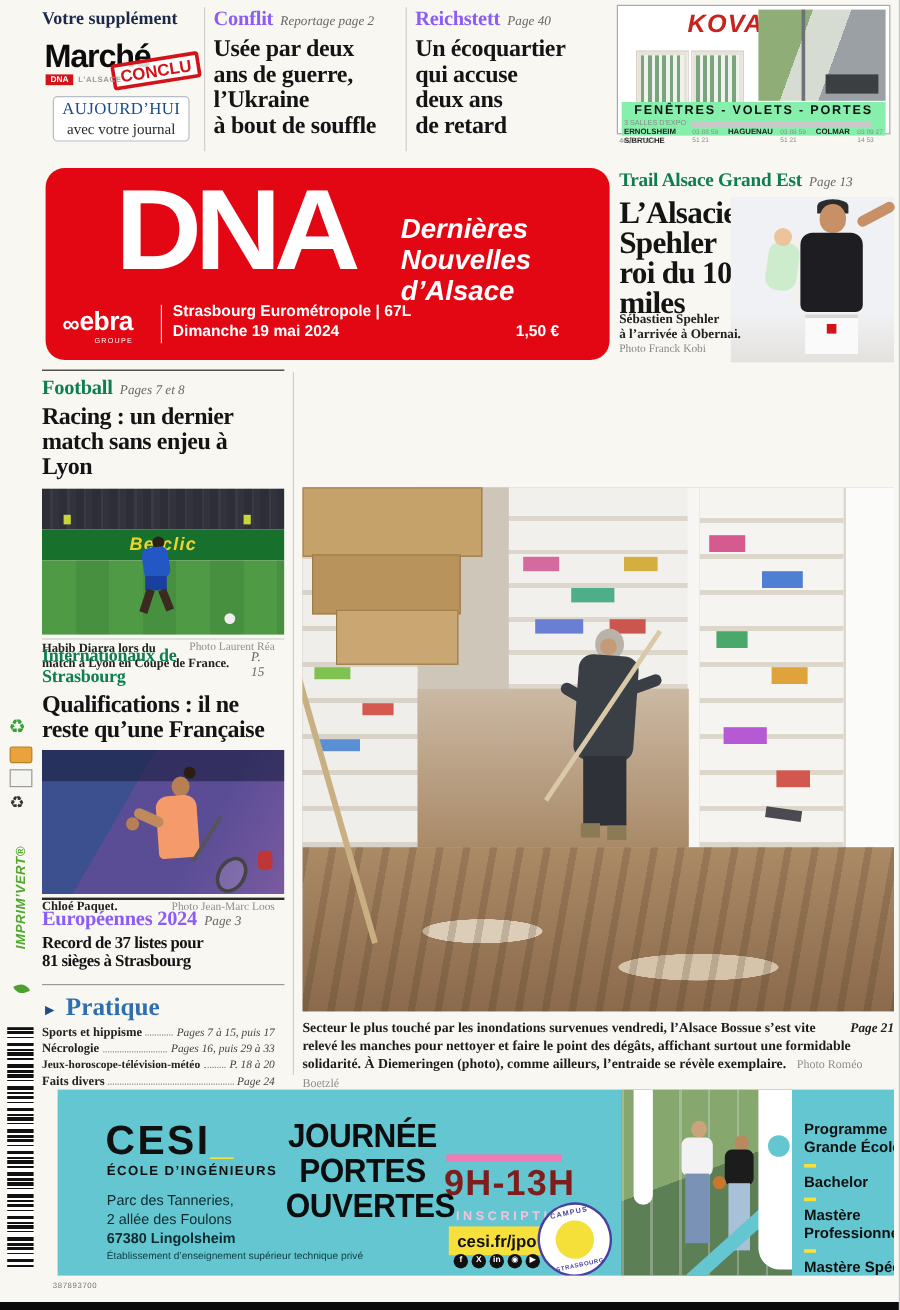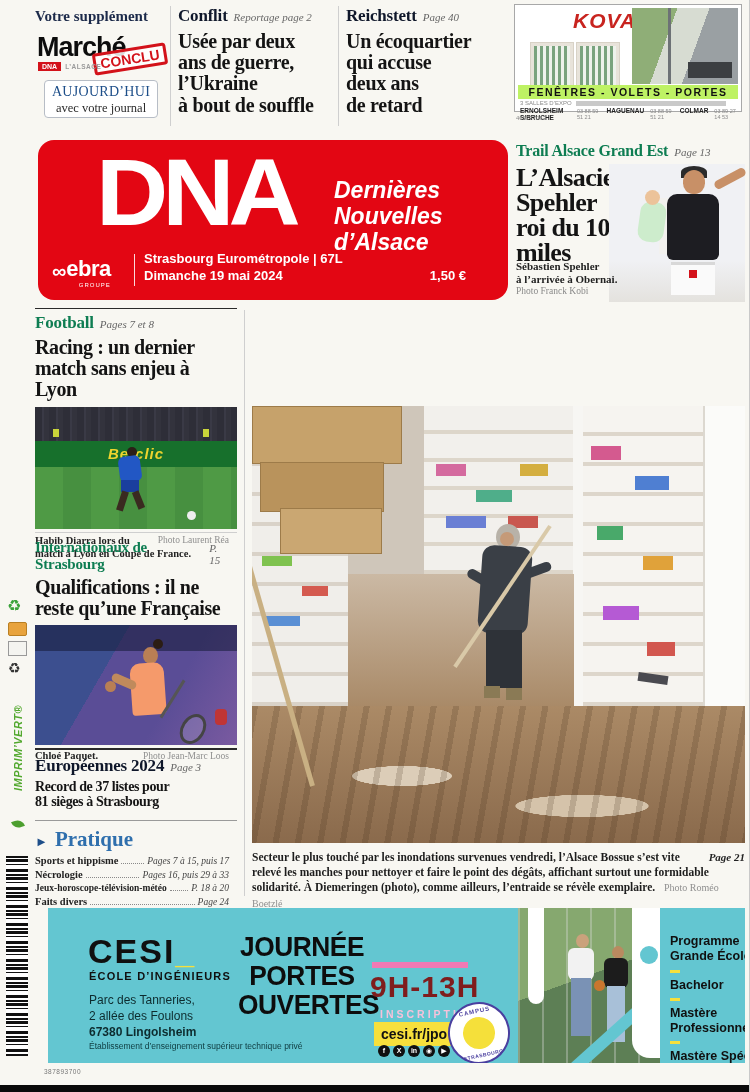--- a/index.html
+++ b/index.html
@@ -17,36 +17,36 @@
   .brandrow{position:absolute;left:1px;top:30px;display:flex;align-items:center;gap:4px;}
   .brandbox{background:#d3121a;color:#fff;font-weight:bold;font-size:7px;padding:1px 4px;}
   .brandside{color:#9a9a9a;font-weight:bold;font-size:6.5px;letter-spacing:.5px;}
   .todaybox{left:44px;top:80px;width:114px;height:38px;background:#fff;border:1px solid #b7bdc6;border-radius:4px;
             text-align:center;padding-top:3px;box-sizing:border-box;}
   .today{color:#1d4e89;font-weight:normal;font-size:14px;letter-spacing:.3px;}
   .todaysub{color:#2a2a2a;font-size:12.5px;margin-top:1px;}
   .vdiv{width:1px;background:#cfcfcf;}
   .krow{display:flex;align-items:baseline;gap:6px;}
   .kick{font-weight:bold;font-size:17px;letter-spacing:-.2px;}
-  .kred{color:#0f172a;} .kgreen{color:#0e7d52;}
+  .kred{color:#8b5cf6;} .kgreen{color:#0e7d52;}
   .kref{font-style:italic;font-size:11px;color:#666;}
   .head-sm{font-weight:bold;font-size:20px;line-height:1.06;letter-spacing:-.3px;color:#141414;margin-top:5px;}
   .conflit{left:178px;top:6px;width:154px;}
   .reich{left:346px;top:6px;width:162px;}
   
   .kov{left:514px;top:4px;width:228px;height:108px;background:#fff;border:1px solid #a8a8a8;box-sizing:border-box;}
   .kov-brand{position:absolute;left:58px;top:4px;color:#c8241f;font-style:italic;font-weight:900;font-size:21px;letter-spacing:1px;}
   .kov-tag{position:absolute;left:128px;top:26px;color:#8a8a8a;font-style:italic;font-size:6px;}
   .kov-win{position:absolute;top:38px;width:36px;height:40px;background:repeating-linear-gradient(90deg,#7aa37e 0 3px,#eef2ec 3px 6px);
            border:3px solid #e8e3da;box-shadow:0 0 0 1px #d8d2c6;}
   .kov-photo{position:absolute;right:3px;top:3px;width:106px;height:76px;
              background:linear-gradient(110deg,#8fae77 0 34%,#d7dcd2 34% 58%,#9aa0a3 58% 100%);}
   .kov-table{position:absolute;right:6px;bottom:6px;width:44px;height:16px;background:#3c3f42;}
   .kov-frame{position:absolute;left:34%;top:0;width:3px;height:100%;background:#6d7276;}
-  .kov-band{position:absolute;left:3px;right:3px;top:80px;height:14px;background:#bef264;color:#111;
+  .kov-band{position:absolute;left:3px;right:3px;top:80px;height:28px;background:#86efac;color:#111;
             font-weight:bold;font-size:10.5px;letter-spacing:1.5px;text-align:center;line-height:14px;}
   .kov-expo{position:absolute;left:5px;top:95px;display:flex;align-items:center;gap:4px;color:#8a8a8a;font-size:6px;}
   .kov-expobar{width:150px;height:5px;background:#c9c9c9;}
   .kov-cities{position:absolute;left:5px;right:3px;top:102px;display:flex;gap:6px;align-items:baseline;}
   .kov-city{font-weight:bold;font-size:6.5px;color:#222;}
   .kov-tel{font-size:5.5px;color:#8a8a8a;}
   .kov-code{left:516px;top:115px;font-size:6px;color:#8a8a8a;}
   
   .banner{left:38px;top:140px;width:470px;height:160px;background:#e30613;border-radius:16px;}
   .dna{position:absolute;left:58px;top:2px;color:#fff;font-weight:800;font-size:100px;line-height:1;letter-spacing:-6px;transform:scaleY(.95);}

